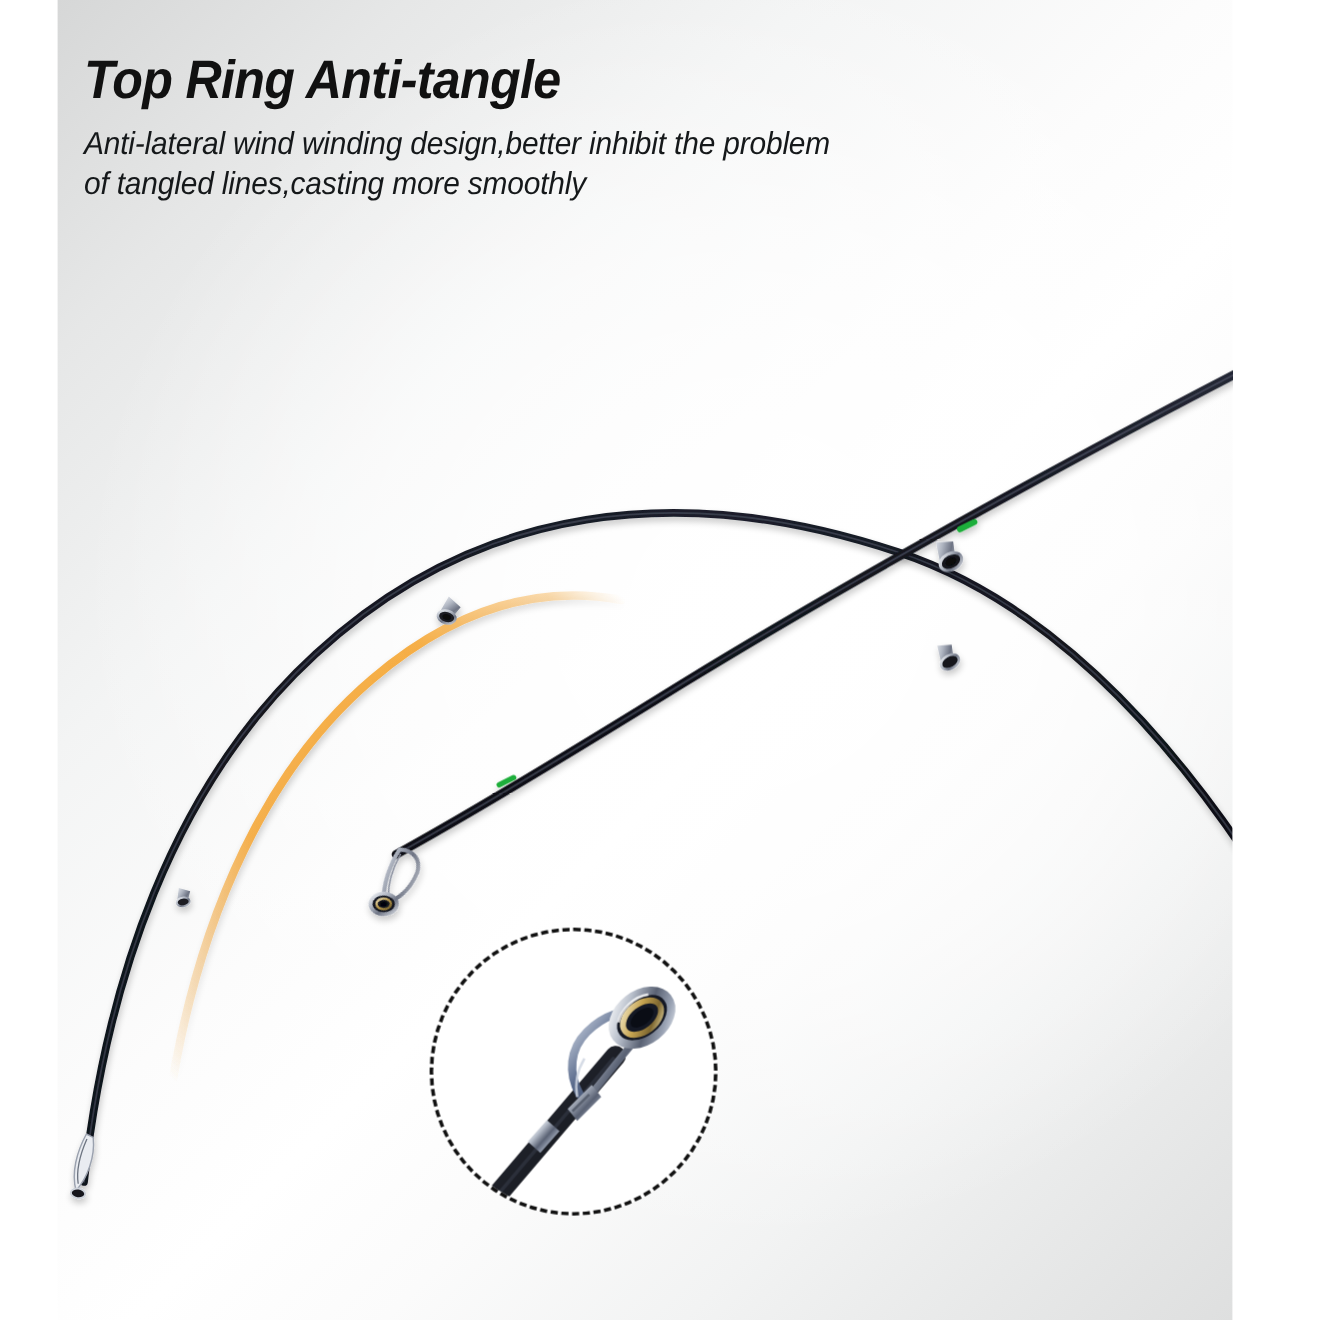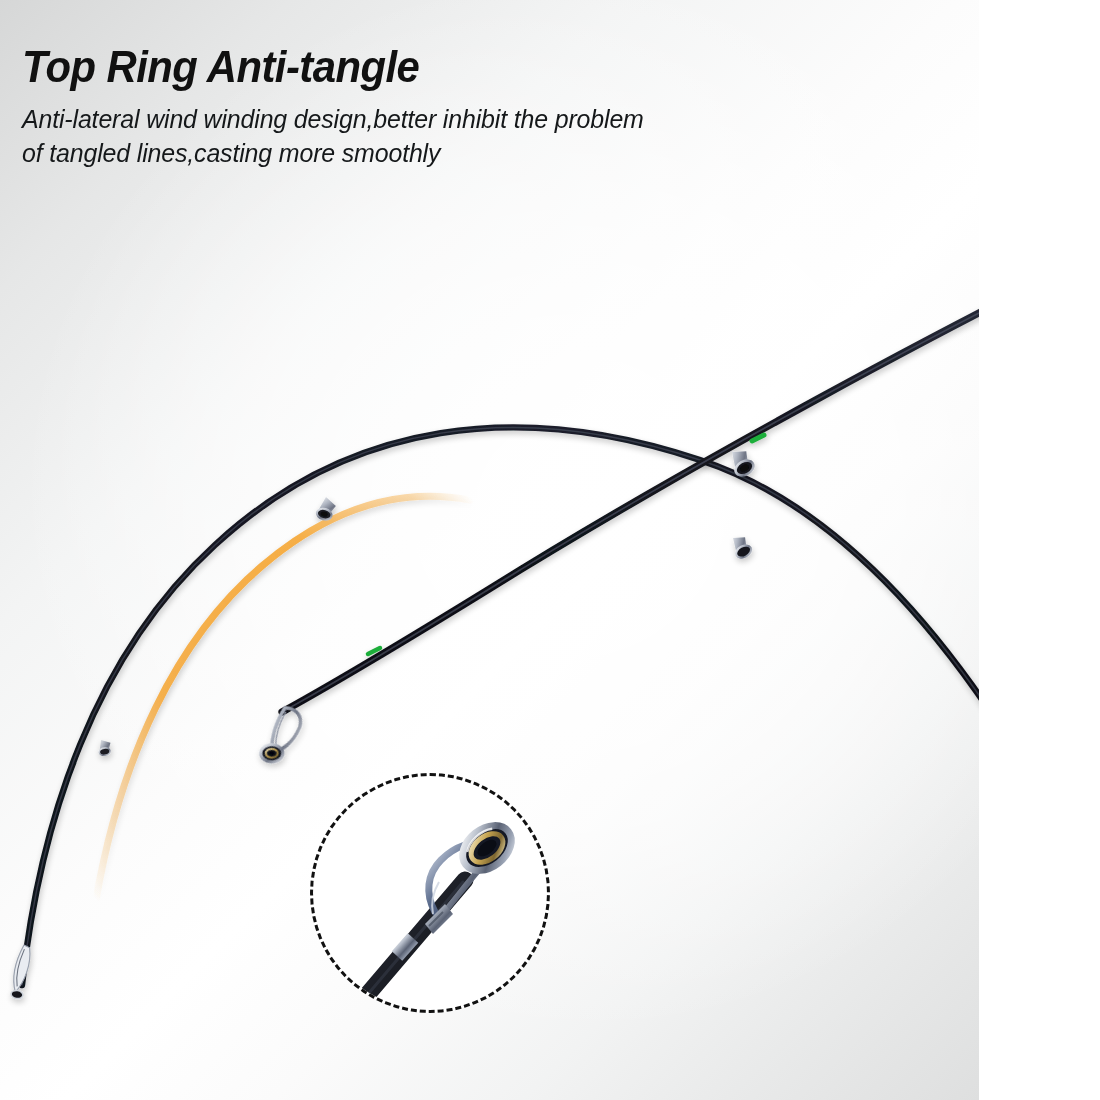--- a/index.html
+++ b/index.html
@@ -18,20 +18,21 @@
       linear-gradient(135deg,
         #d6d7d7 0%,
         #e6e7e7 14%,
         #f3f4f4 30%,
         #fcfcfc 46%,
         #ffffff 56%,
         #fbfbfb 66%,
         #f2f3f3 78%,
         #e7e8e8 90%,
         #dedfdf 100%);
+    margin-left: 48px;
   }
   #bg-sheen {
     position: absolute;
     inset: 0;
     background:
       radial-gradient(ellipse 72% 62% at 58% 46%,
         rgba(255,255,255,0.95) 0%,
         rgba(255,255,255,0.55) 45%,
         rgba(255,255,255,0.0) 78%);
     pointer-events: none;

